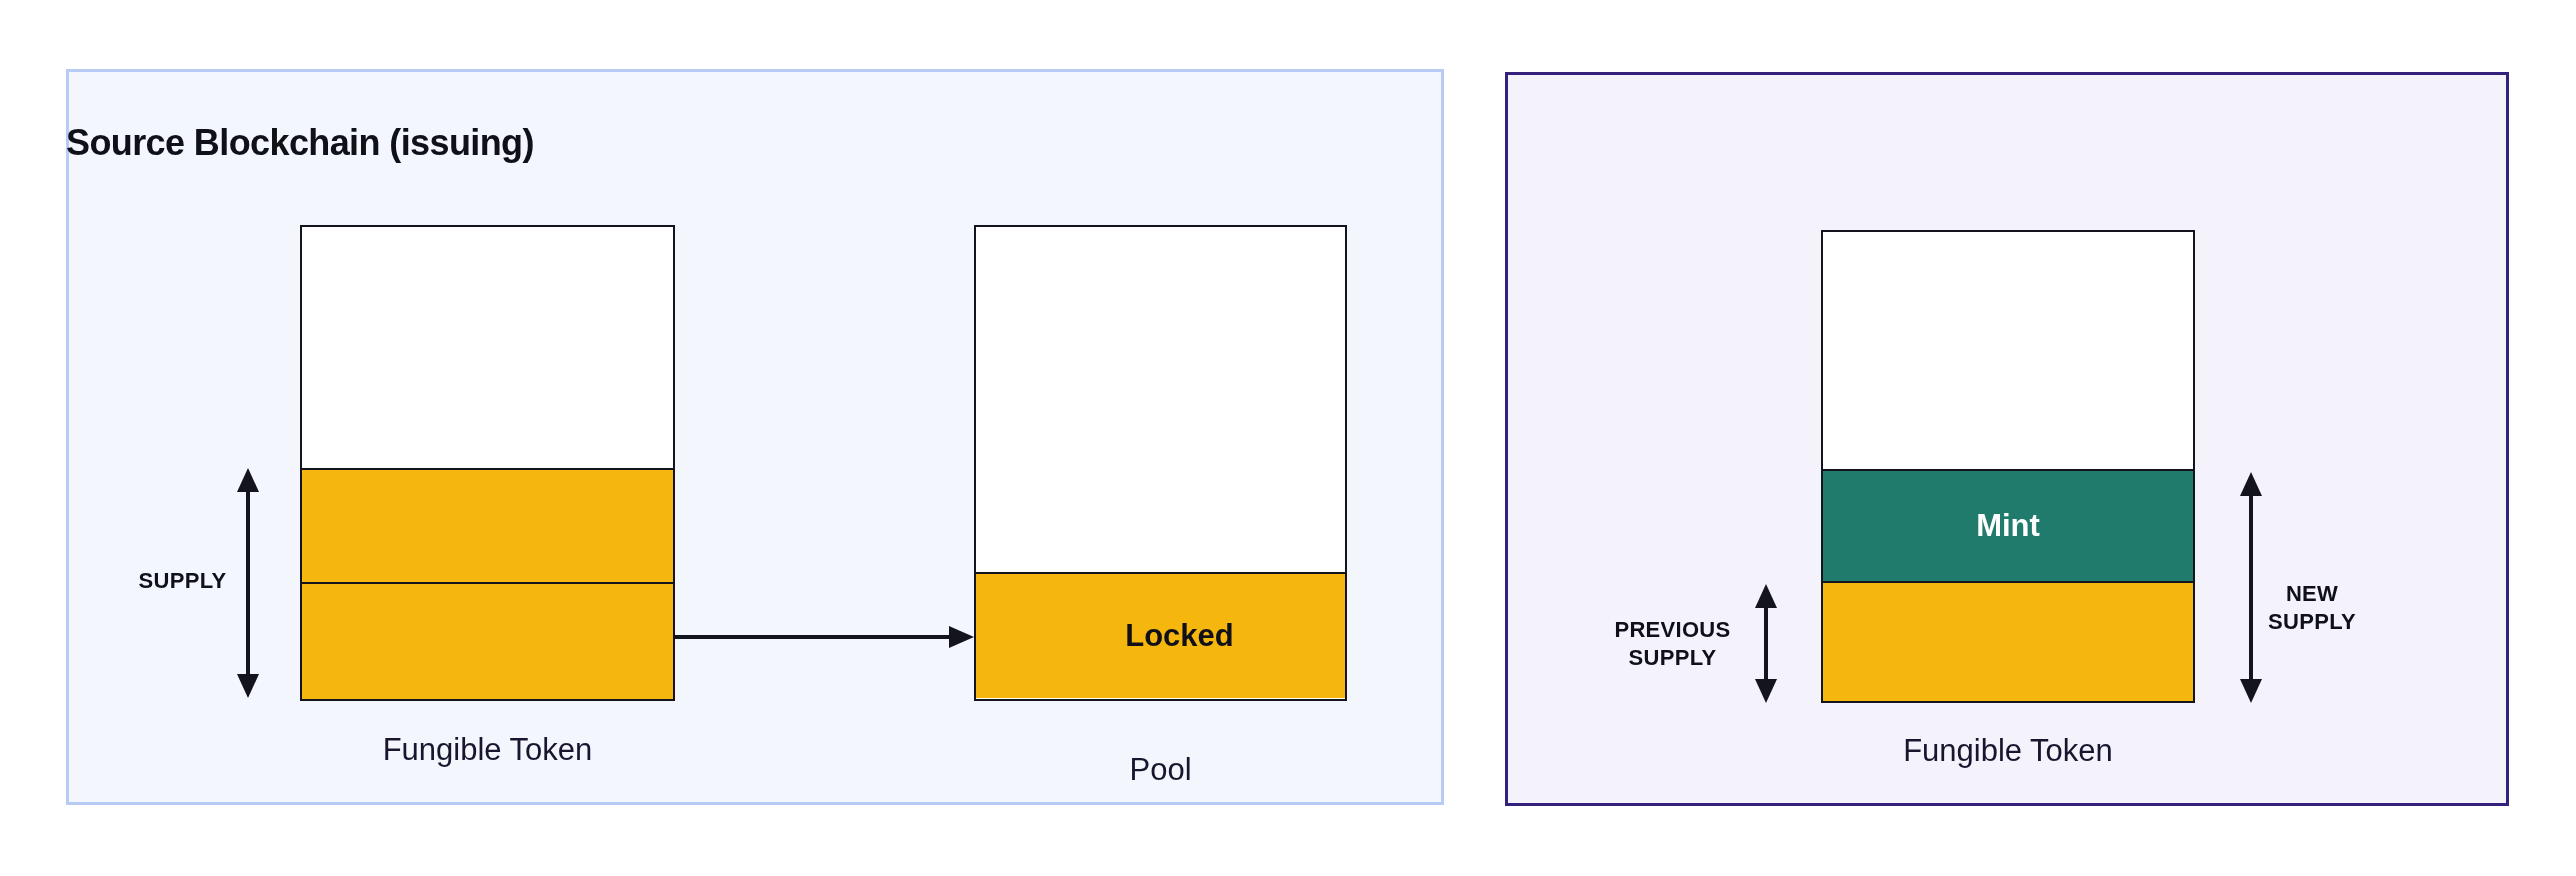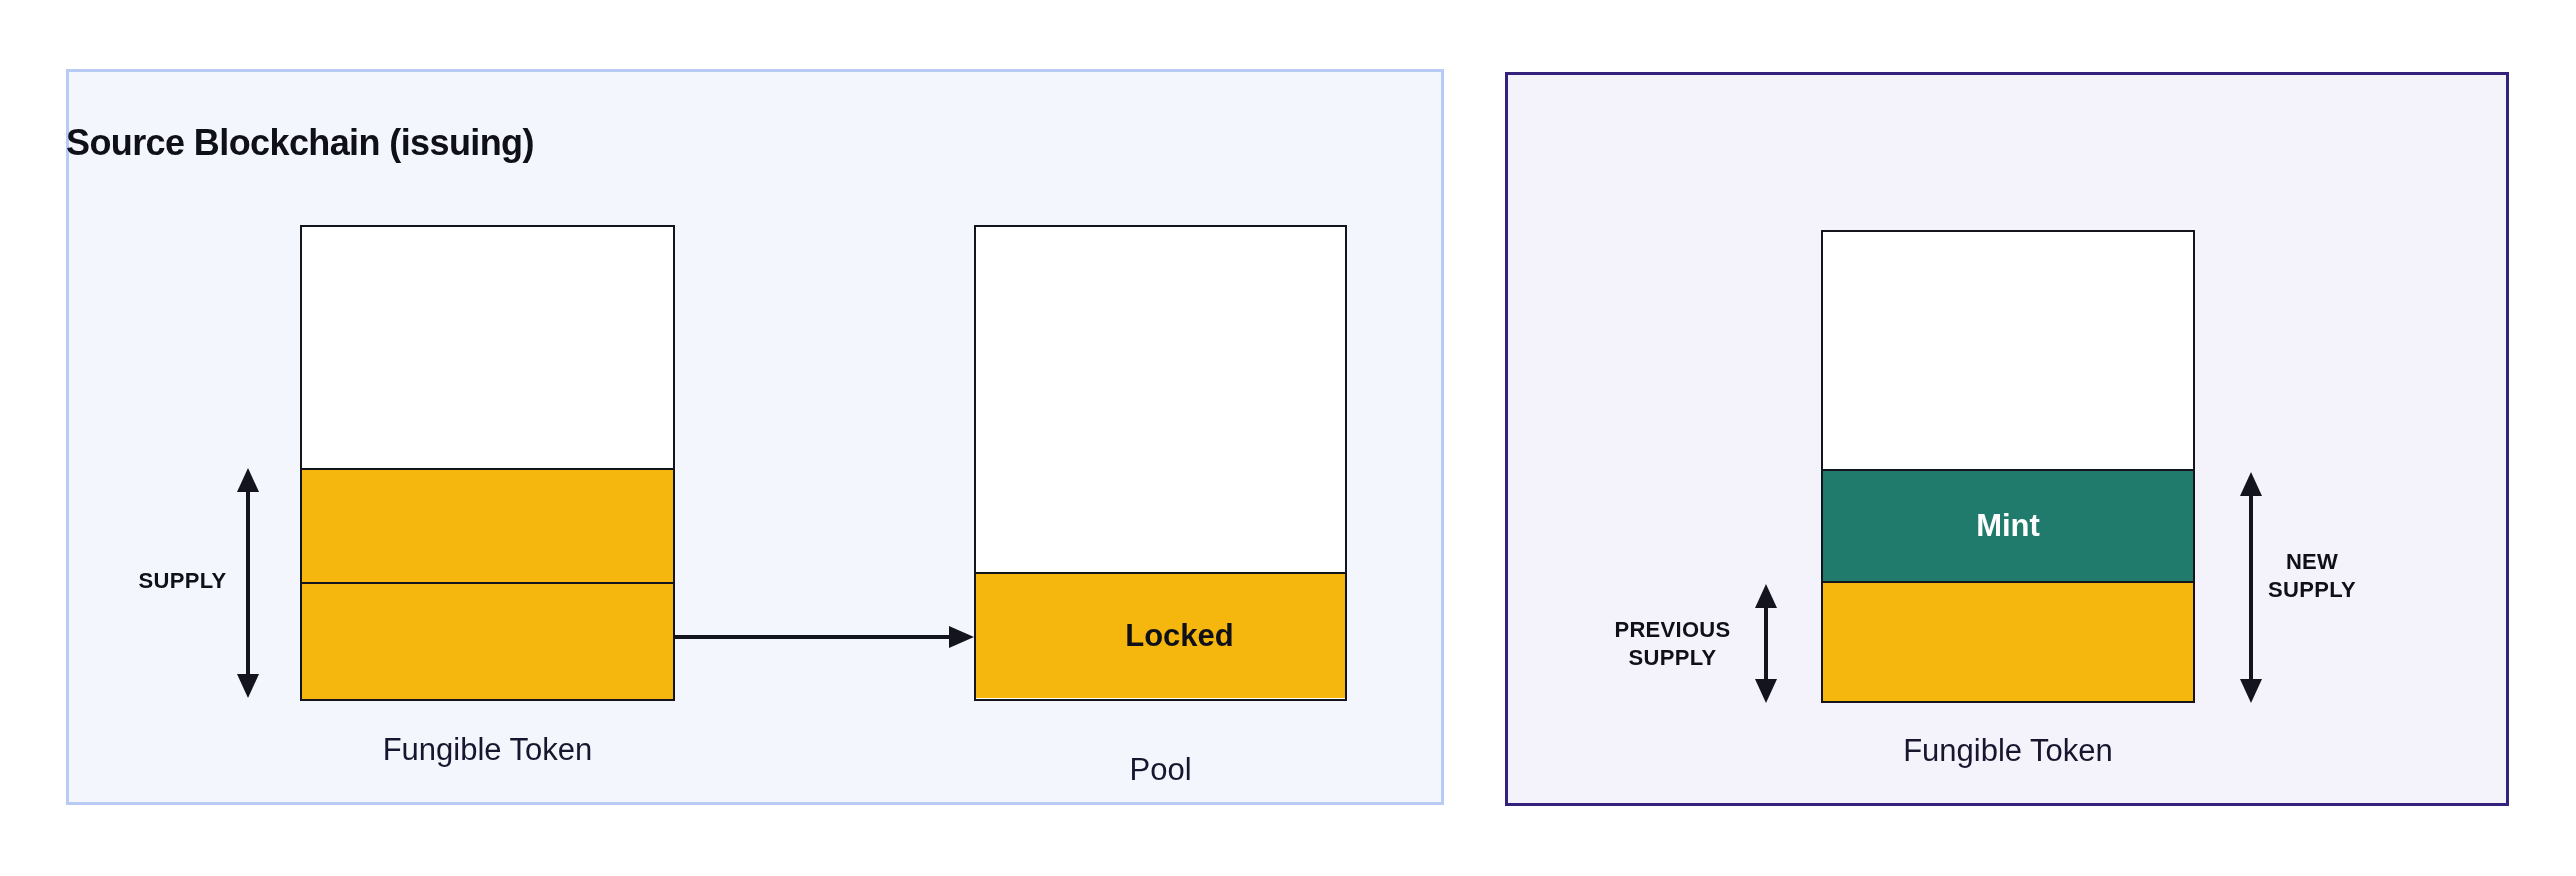--- a/index.html
+++ b/index.html
@@ -114,21 +114,21 @@
   <div class="small-label" style="left:1562px;width:221px;top:616px;text-align:center;">
     <div>PREVIOUS</div>
     <div>SUPPLY</div>
   </div>
 
   <div class="varrow" style="left:2240px;top:472px;height:231px;">
     <span class="va-head-up"></span>
     <span class="va-shaft"></span>
     <span class="va-head-down"></span>
   </div>
-  <div class="small-label" style="left:2229px;width:166px;top:548px;">
+  <div class="small-label" style="left:2229px;width:166px;top:580px;">
     <div>NEW</div>
     <div>SUPPLY</div>
   </div>
 
   <div class="box-label" style="left:1821px;width:374px;top:733px;">Fungible Token</div>
 
 </div>
 
 
 </body></html>

